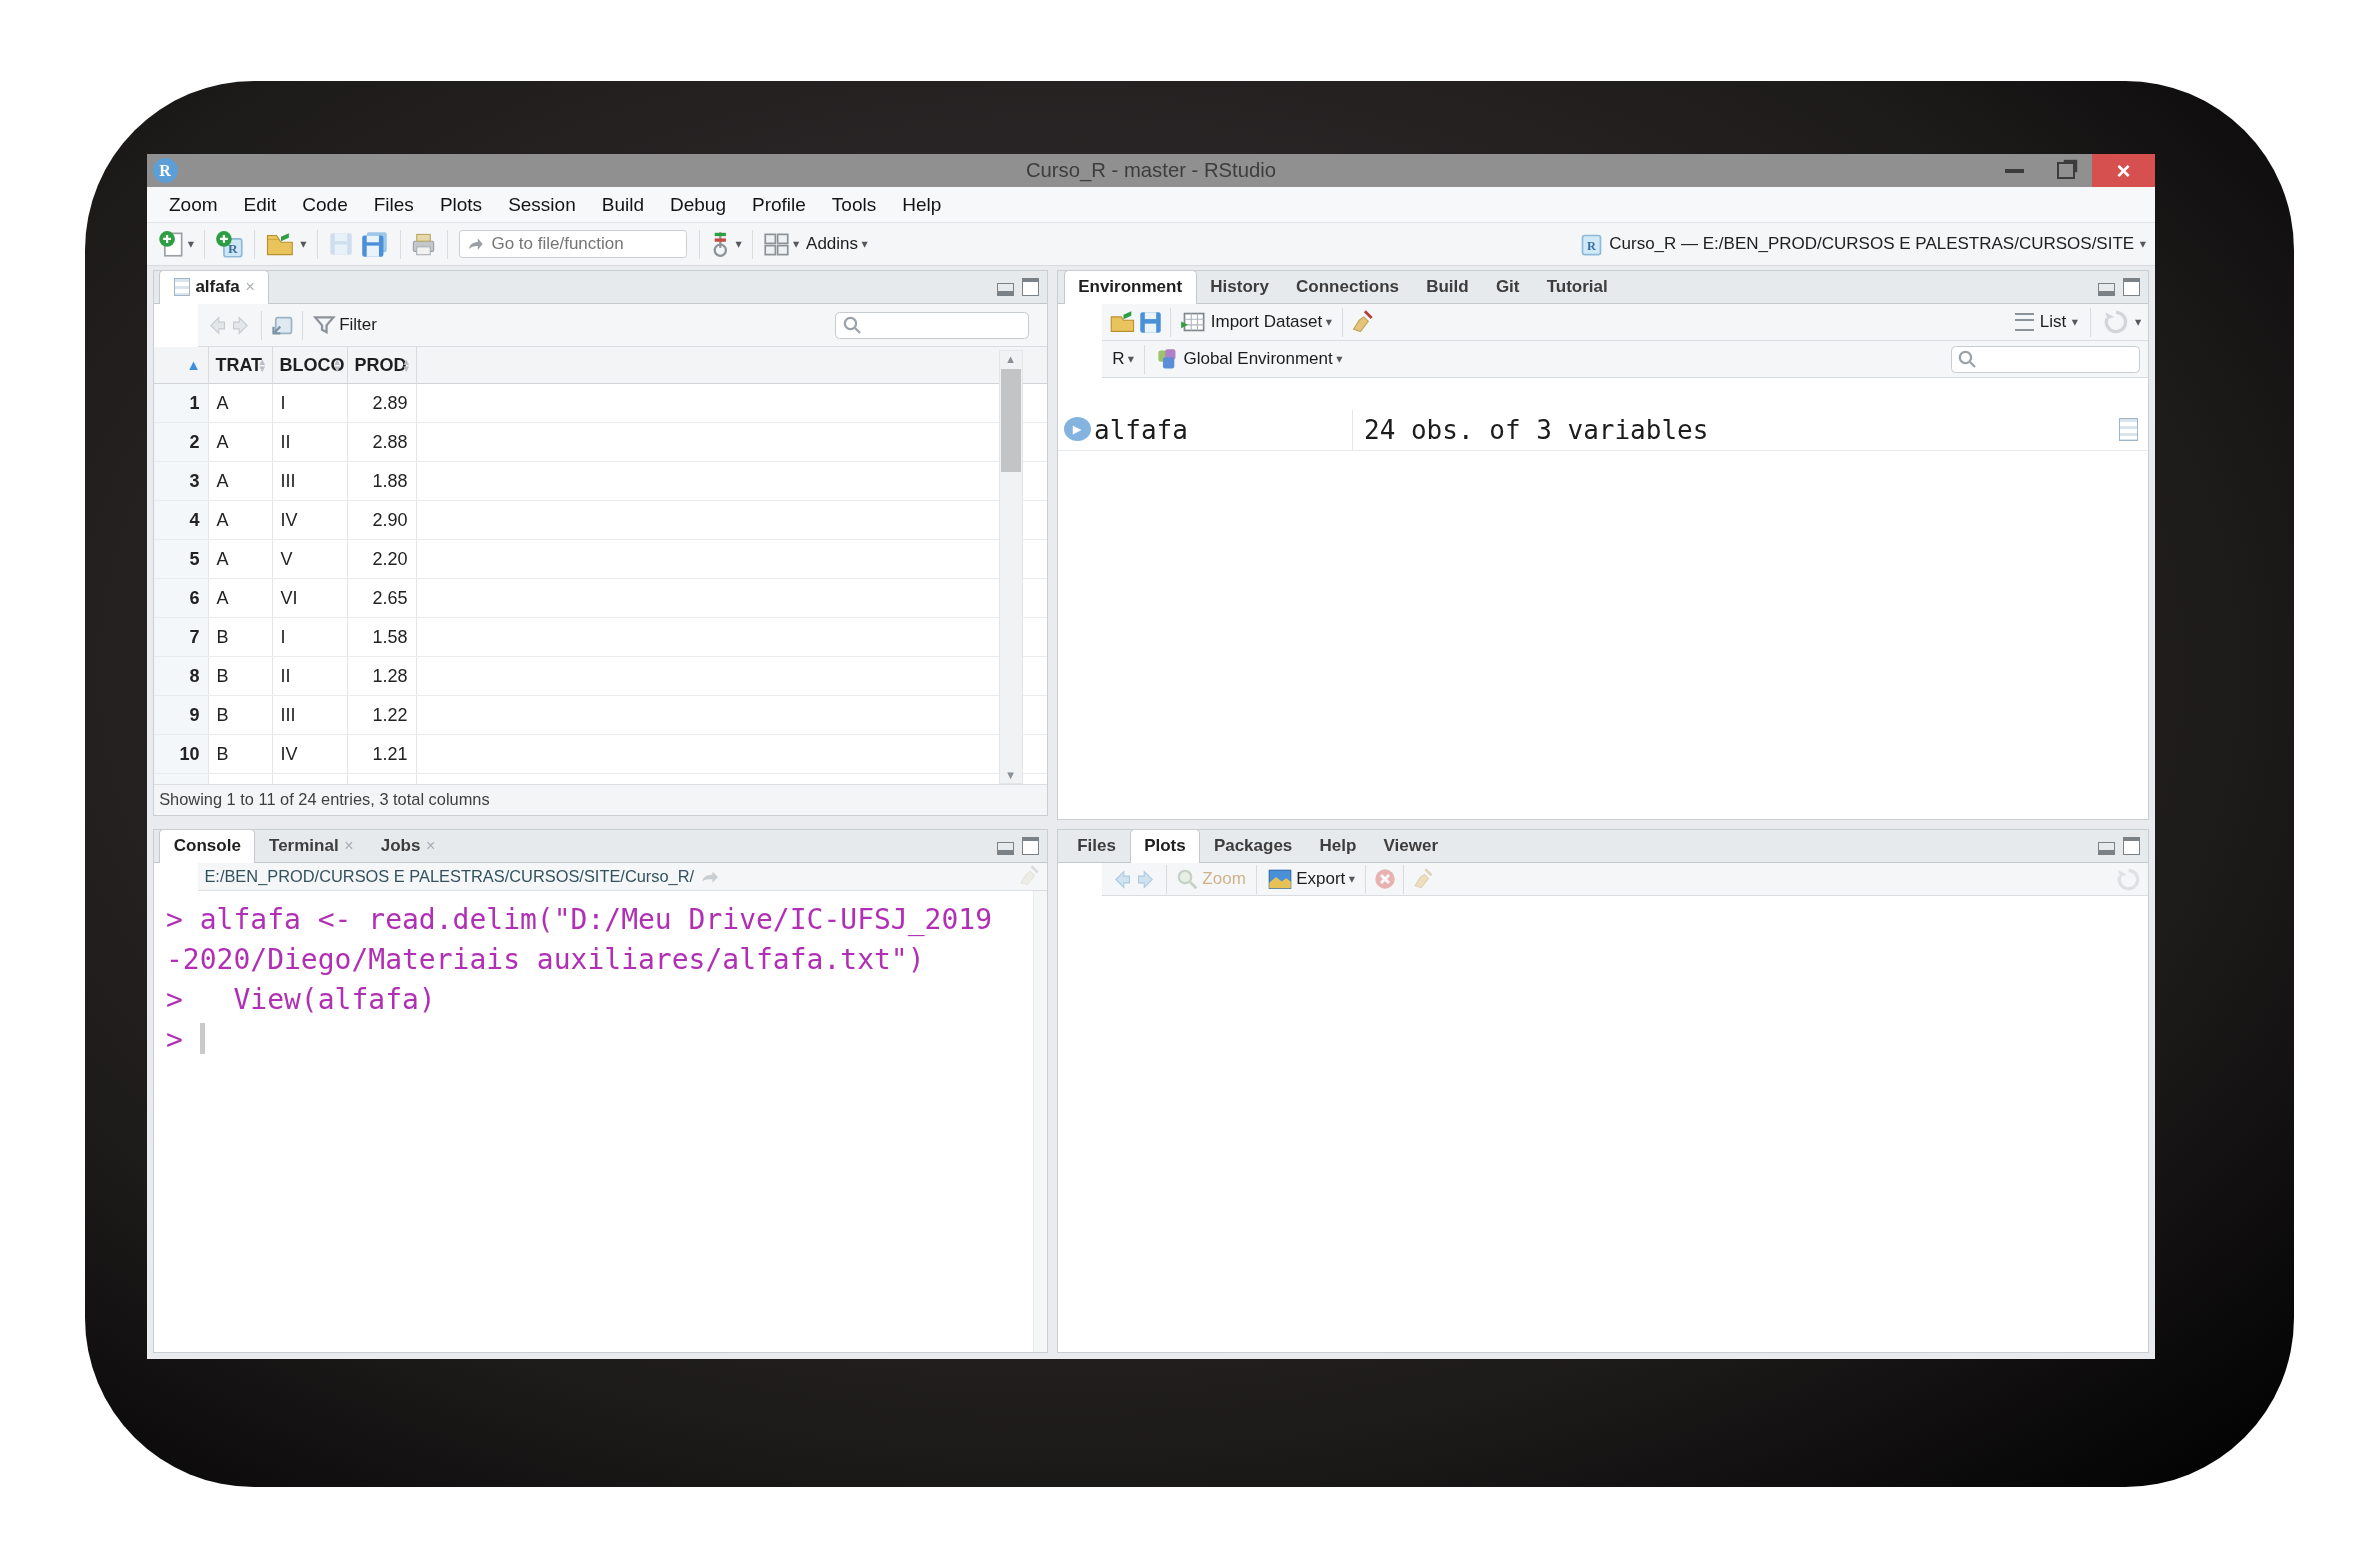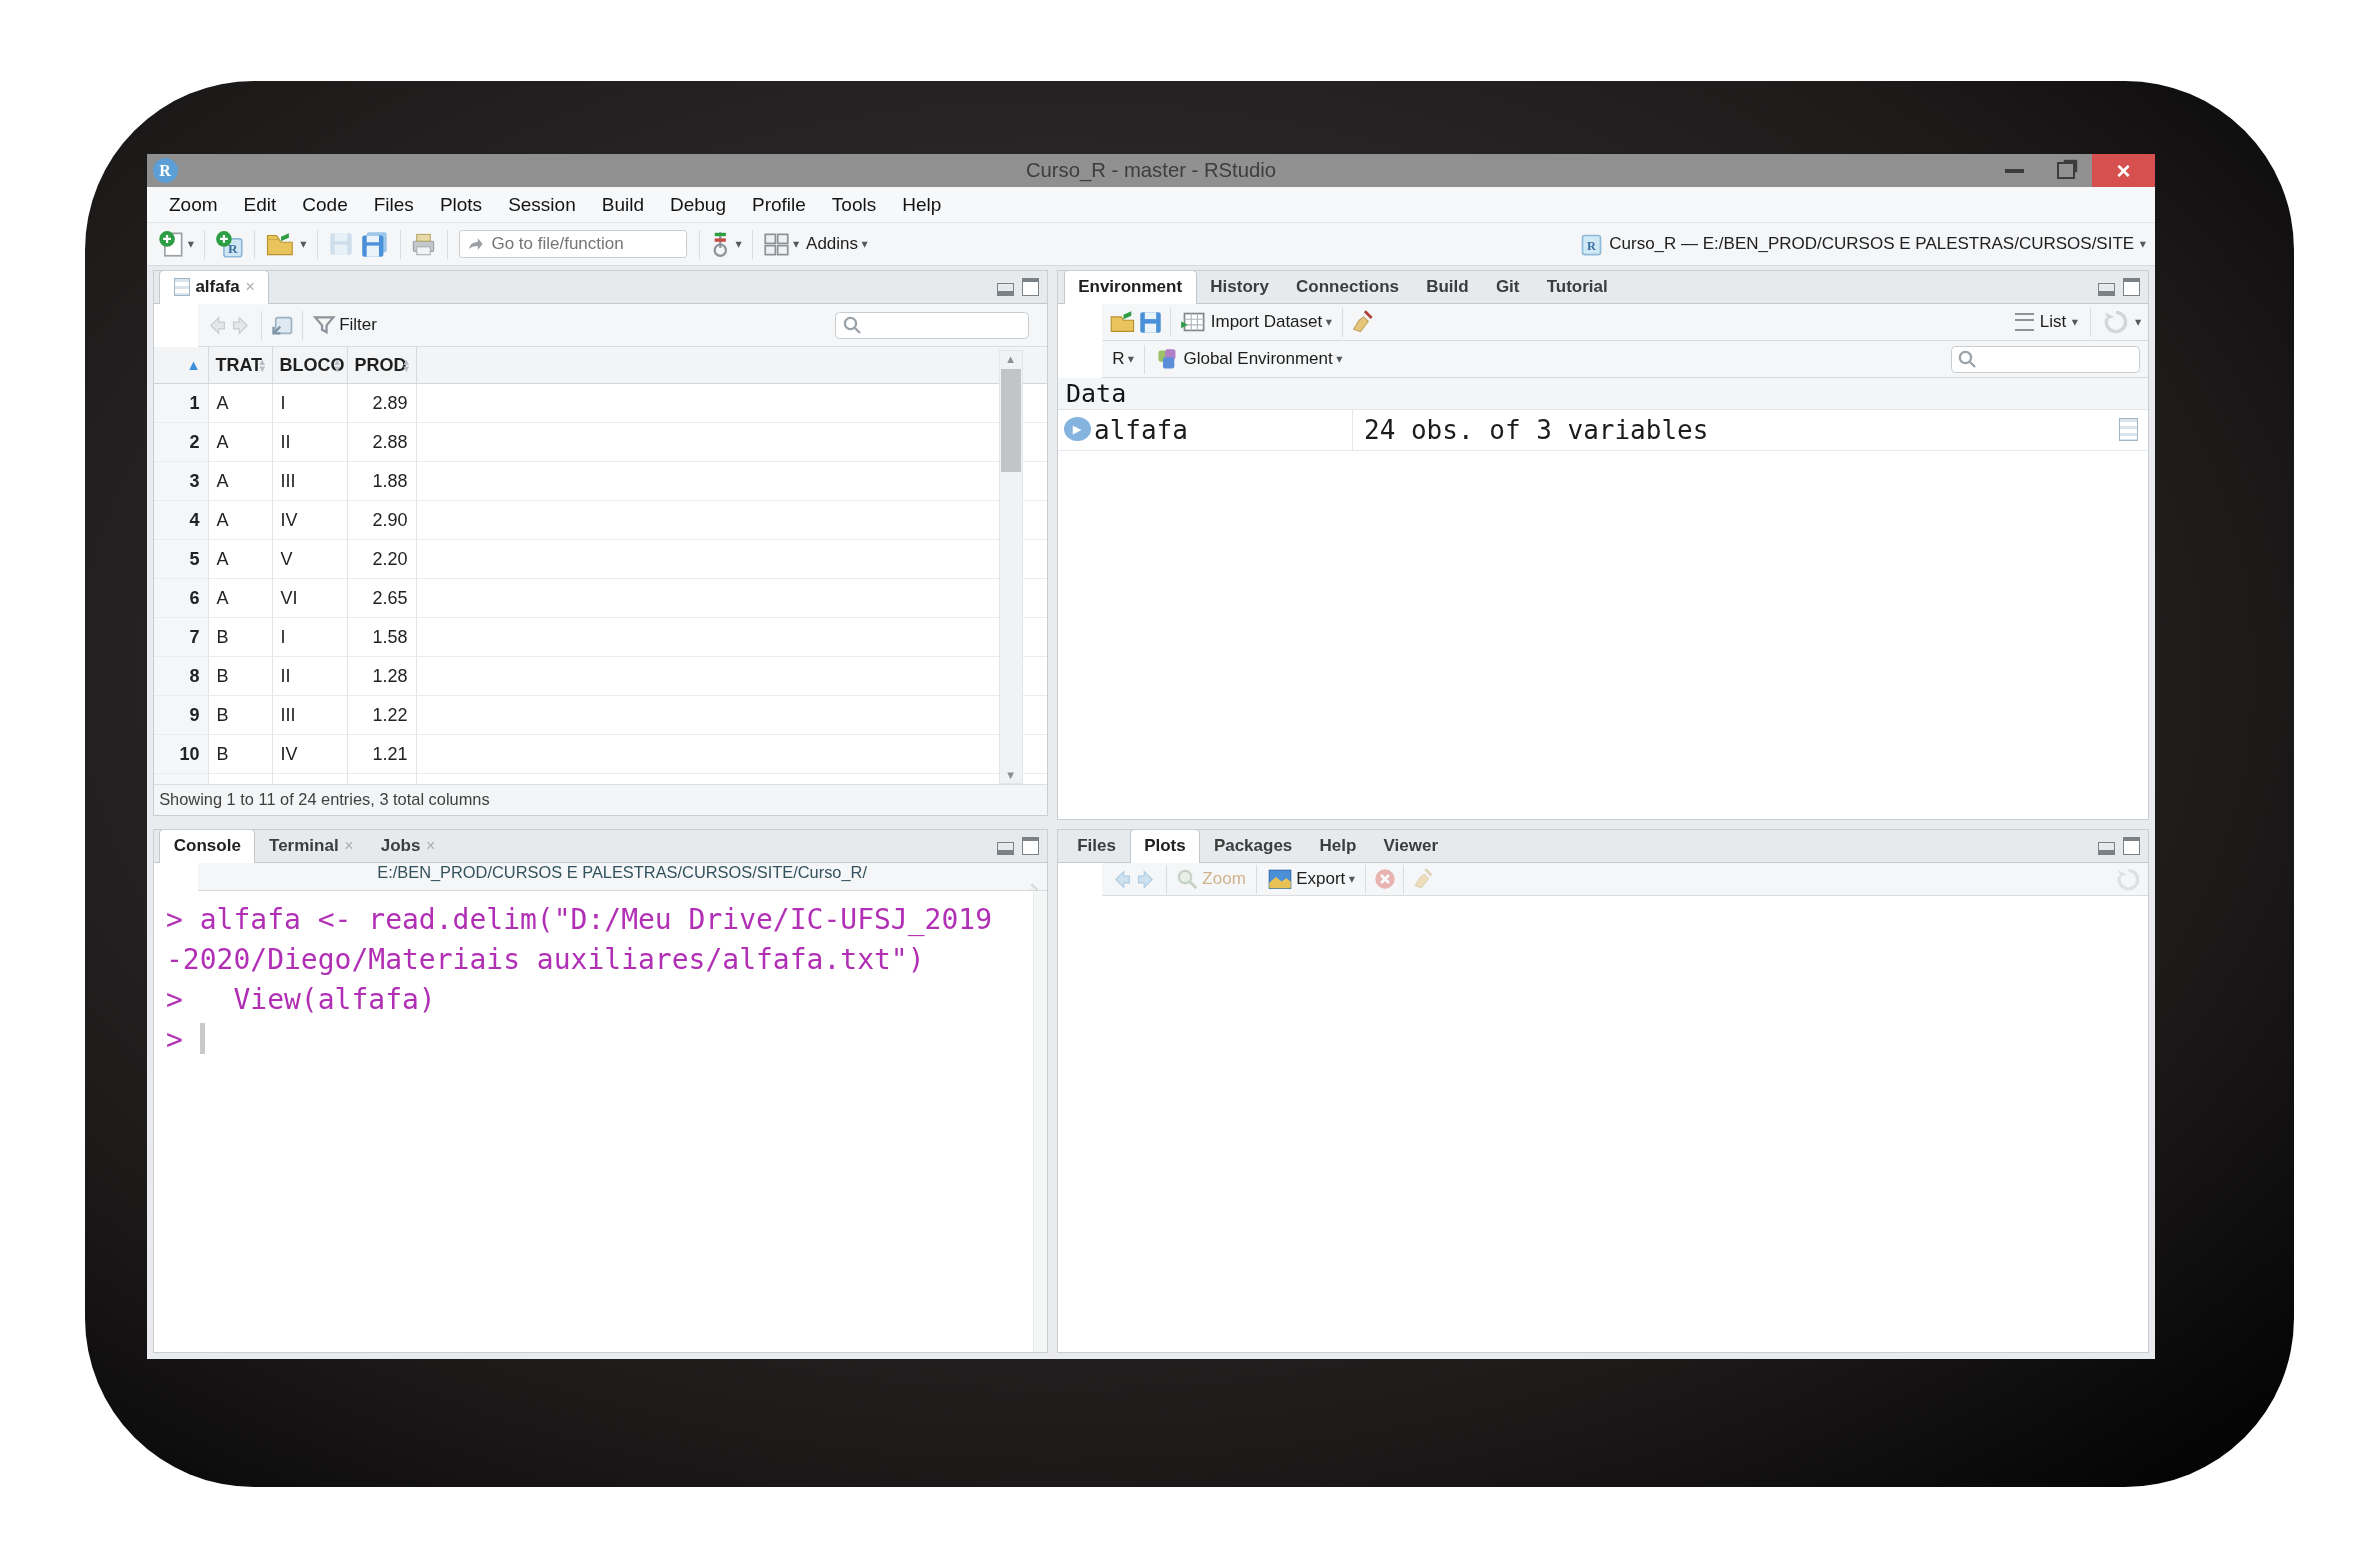--- a/index.html
+++ b/index.html
@@ -98,21 +98,21 @@
   .env-name{position:absolute;left:36px;top:0;height:40px;line-height:40px;font-family:"DejaVu Sans Mono",monospace;font-size:26px;color:#1c1c1c;}
   .env-div{position:absolute;left:294px;top:0;bottom:0;width:0.6px;background:#e3e7ea;}
   .env-val{position:absolute;left:306px;top:0;height:40px;line-height:40px;font-family:"DejaVu Sans Mono",monospace;font-size:26px;color:#1c1c1c;}
   .playcirc{position:absolute;left:5.6px;top:7.3px;width:27px;height:24px;border-radius:50%;background:#84b3e0;color:#fff;
             text-align:center;line-height:24px;font-size:11.3px;}
   .gridicon{display:inline-block;width:19px;height:22.6px;border:1.1px solid #9fb6c8;box-sizing:border-box;
             background:repeating-linear-gradient(#d9e4ec 0 3.4px,#ffffff 3.4px 6.8px);}
   .env-grid{position:absolute;right:10.2px;top:8px;}
 
   
-  .dirbar{top:33px;height:28px;flex-direction:column;}
+  .dirbar{top:33px;height:28px;}
   .dirtext{font-size:16.4px;color:#33525e;}
   .console-body{position:absolute;left:0;right:12.4px;top:61px;bottom:0;background:#fff;padding:9px 0 0 12.4px;box-sizing:border-box;}
   .cline{font-family:"DejaVu Sans Mono",monospace;font-size:28px;line-height:40px;color:#b12fb5;white-space:pre;}
   .cursor{display:inline-block;width:5.6px;height:30.5px;background:#c9c9c9;vertical-align:-4.5px;}
   .con-scroll{position:absolute;right:0;top:61px;bottom:0;width:12.4px;background:#f5f6f6;border-left:0.6px solid #e8eaeb;}
 
   
   .plots-tb{top:33px;height:33px;}
   .dim{opacity:.45;}
   .dimtext{color:#a16207;}
@@ -481,21 +481,20 @@
           <span class="tlabel">Global Environment</span>
           <span class="dd">▾</span>
         </span>
         <span class="searchbox env-search">
           <svg class="svgic" width="20.3" height="20.3" viewBox="0 0 18 18">
               <circle cx="7.5" cy="7.5" r="5" fill="none" stroke="#9aa1a7" stroke-width="2"></circle>
               <path d="M11.5 11.5L16 16" stroke="#9aa1a7" stroke-width="2"></path>
             </svg>
         </span>
       </div>
-      <div class="env-section">Data</div>
       <div class="env-row">
         <span class="playcirc">▶</span>
         <span class="env-name">alfafa</span>
         <span class="env-div"></span>
         <span class="env-val">24 obs. of 3 variables</span>
         <span class="gridicon env-grid"></span>
       </div>
     </div>
 
     <div class="pane pane-bl">

